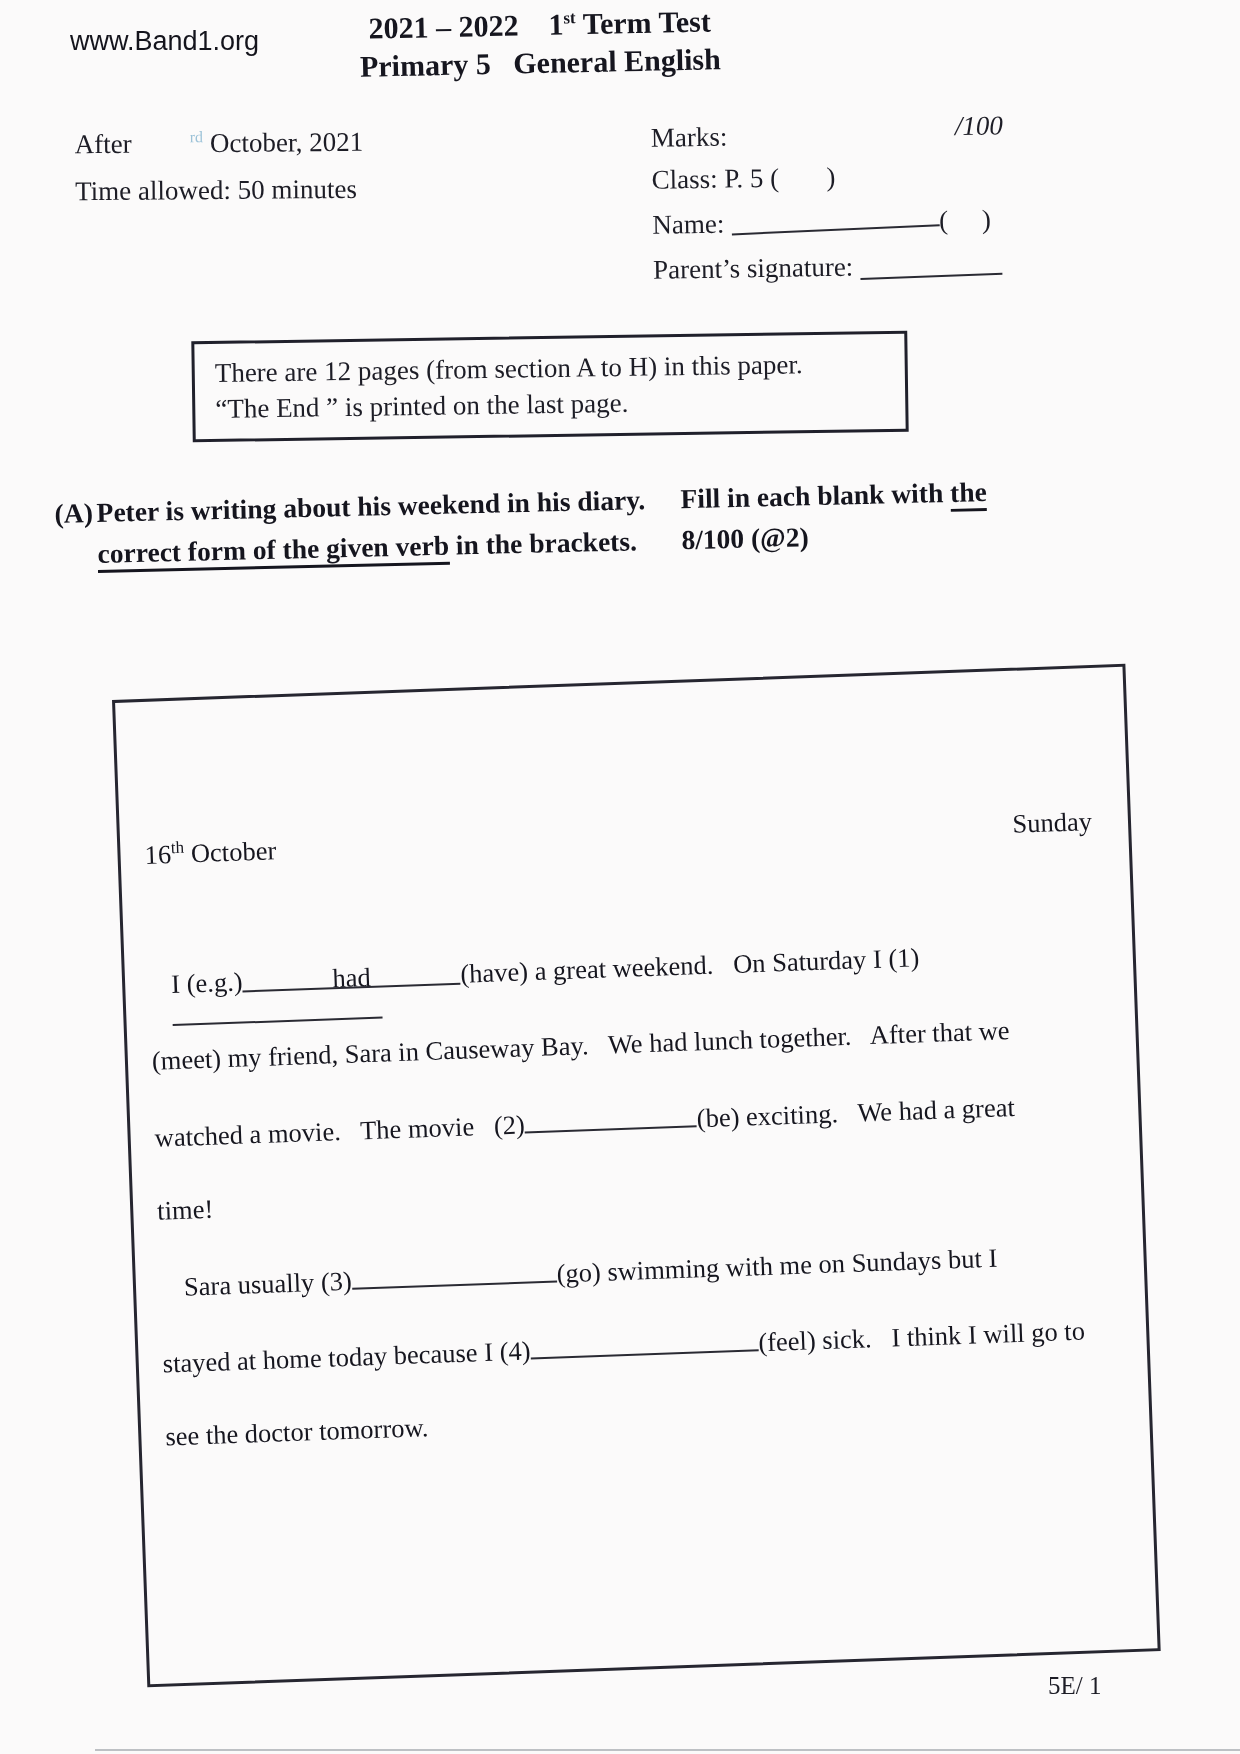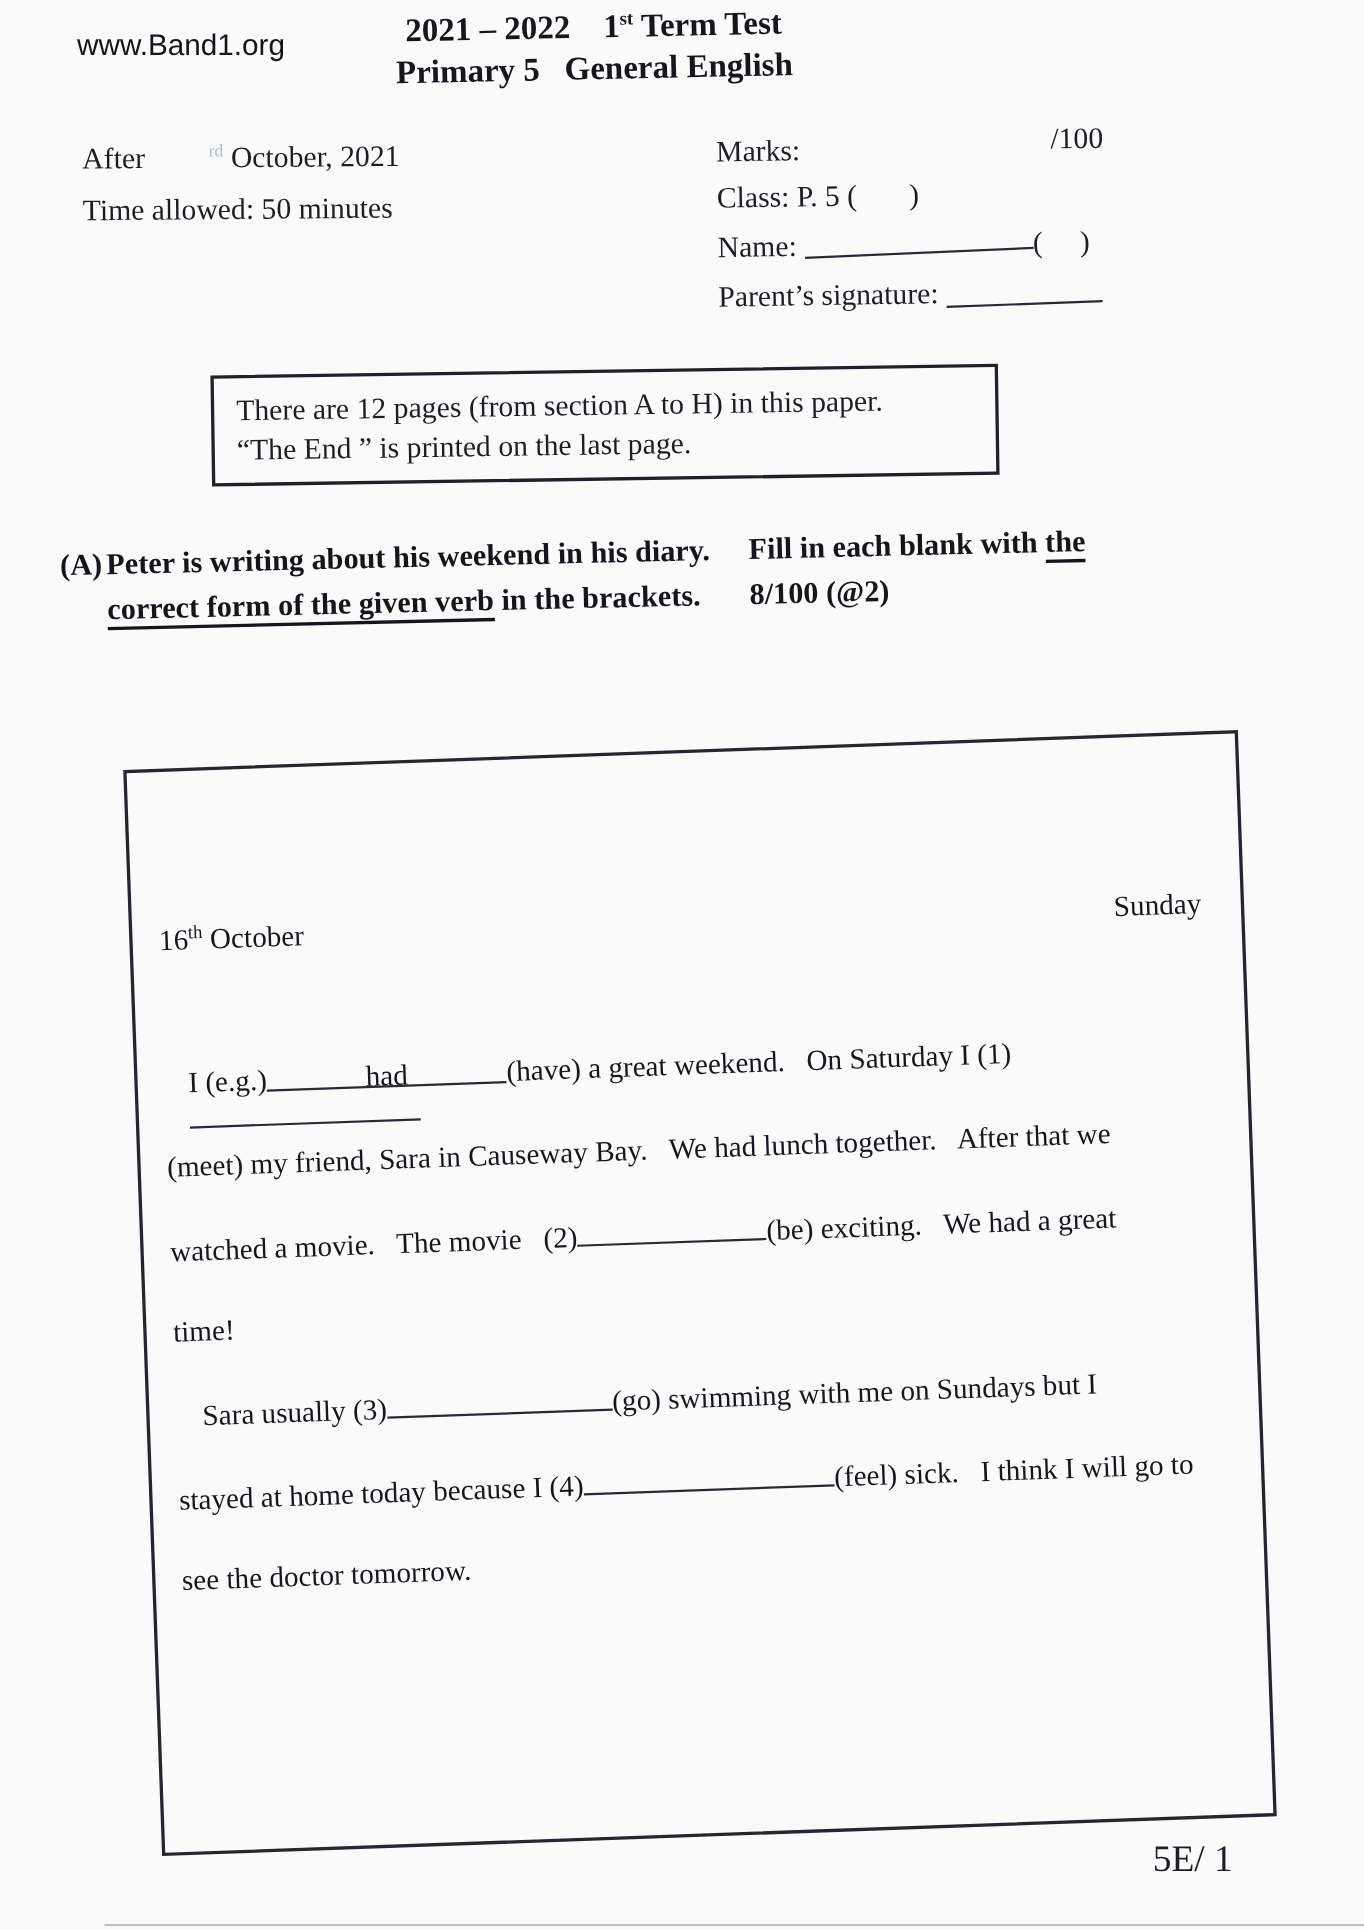--- a/index.html
+++ b/index.html
@@ -40,21 +40,21 @@
   .date-spacer { display:inline-block; width:58px; }
   .faded-sup { font-size:16px; vertical-align:super; opacity:0.38; color:#0369a1; }
 
   .info-right {
     left:652px; top:120px; width:352px;
     font-size:27px; transform:rotate(-0.9deg);
   }
   .info-right .irow { margin-top:11px; }
   .info-right .irow:first-child { margin-top:0; }
   .marks-row { display:flex; justify-content:space-between; }
-  .marks-total { position:relative; top:-7px; }
+  .marks-total { position:relative; top:-7px;font-style:italic; }
   .blank {
     display:inline-block;
     border-bottom:2.5px solid #2a2a33;
     height:27px; vertical-align:baseline;
     text-align:center;
   }
   .name-blank  { width:208px; transform:rotate(-1.6deg); }
   .parent-blank{ width:142px; transform:rotate(-1.2deg); position:relative; top:3px; }
 
   
@@ -99,21 +99,21 @@
   .dl6 { top:645px; }
   .dl7 { top:720px; }
   .blank-thin { border-bottom-width:2px; height:26px; }
   .blank-eg { width:218px; }
   .blank-1  { width:210px; }
   .blank-2  { width:172px; }
   .blank-3  { width:205px; }
   .blank-4  { width:228px; }
 
   
-  .footer { left:1048px; top:1672px; font-size:34px; }
+  .footer { left:1048px; top:1672px; font-size:25px; }
 
   
   .scan-edge {
     left:95px; right:0; bottom:3px; height:2px;
     background:#8b8f98; opacity:0.55;
   }
 </style>
 </head>
 <body>
 

